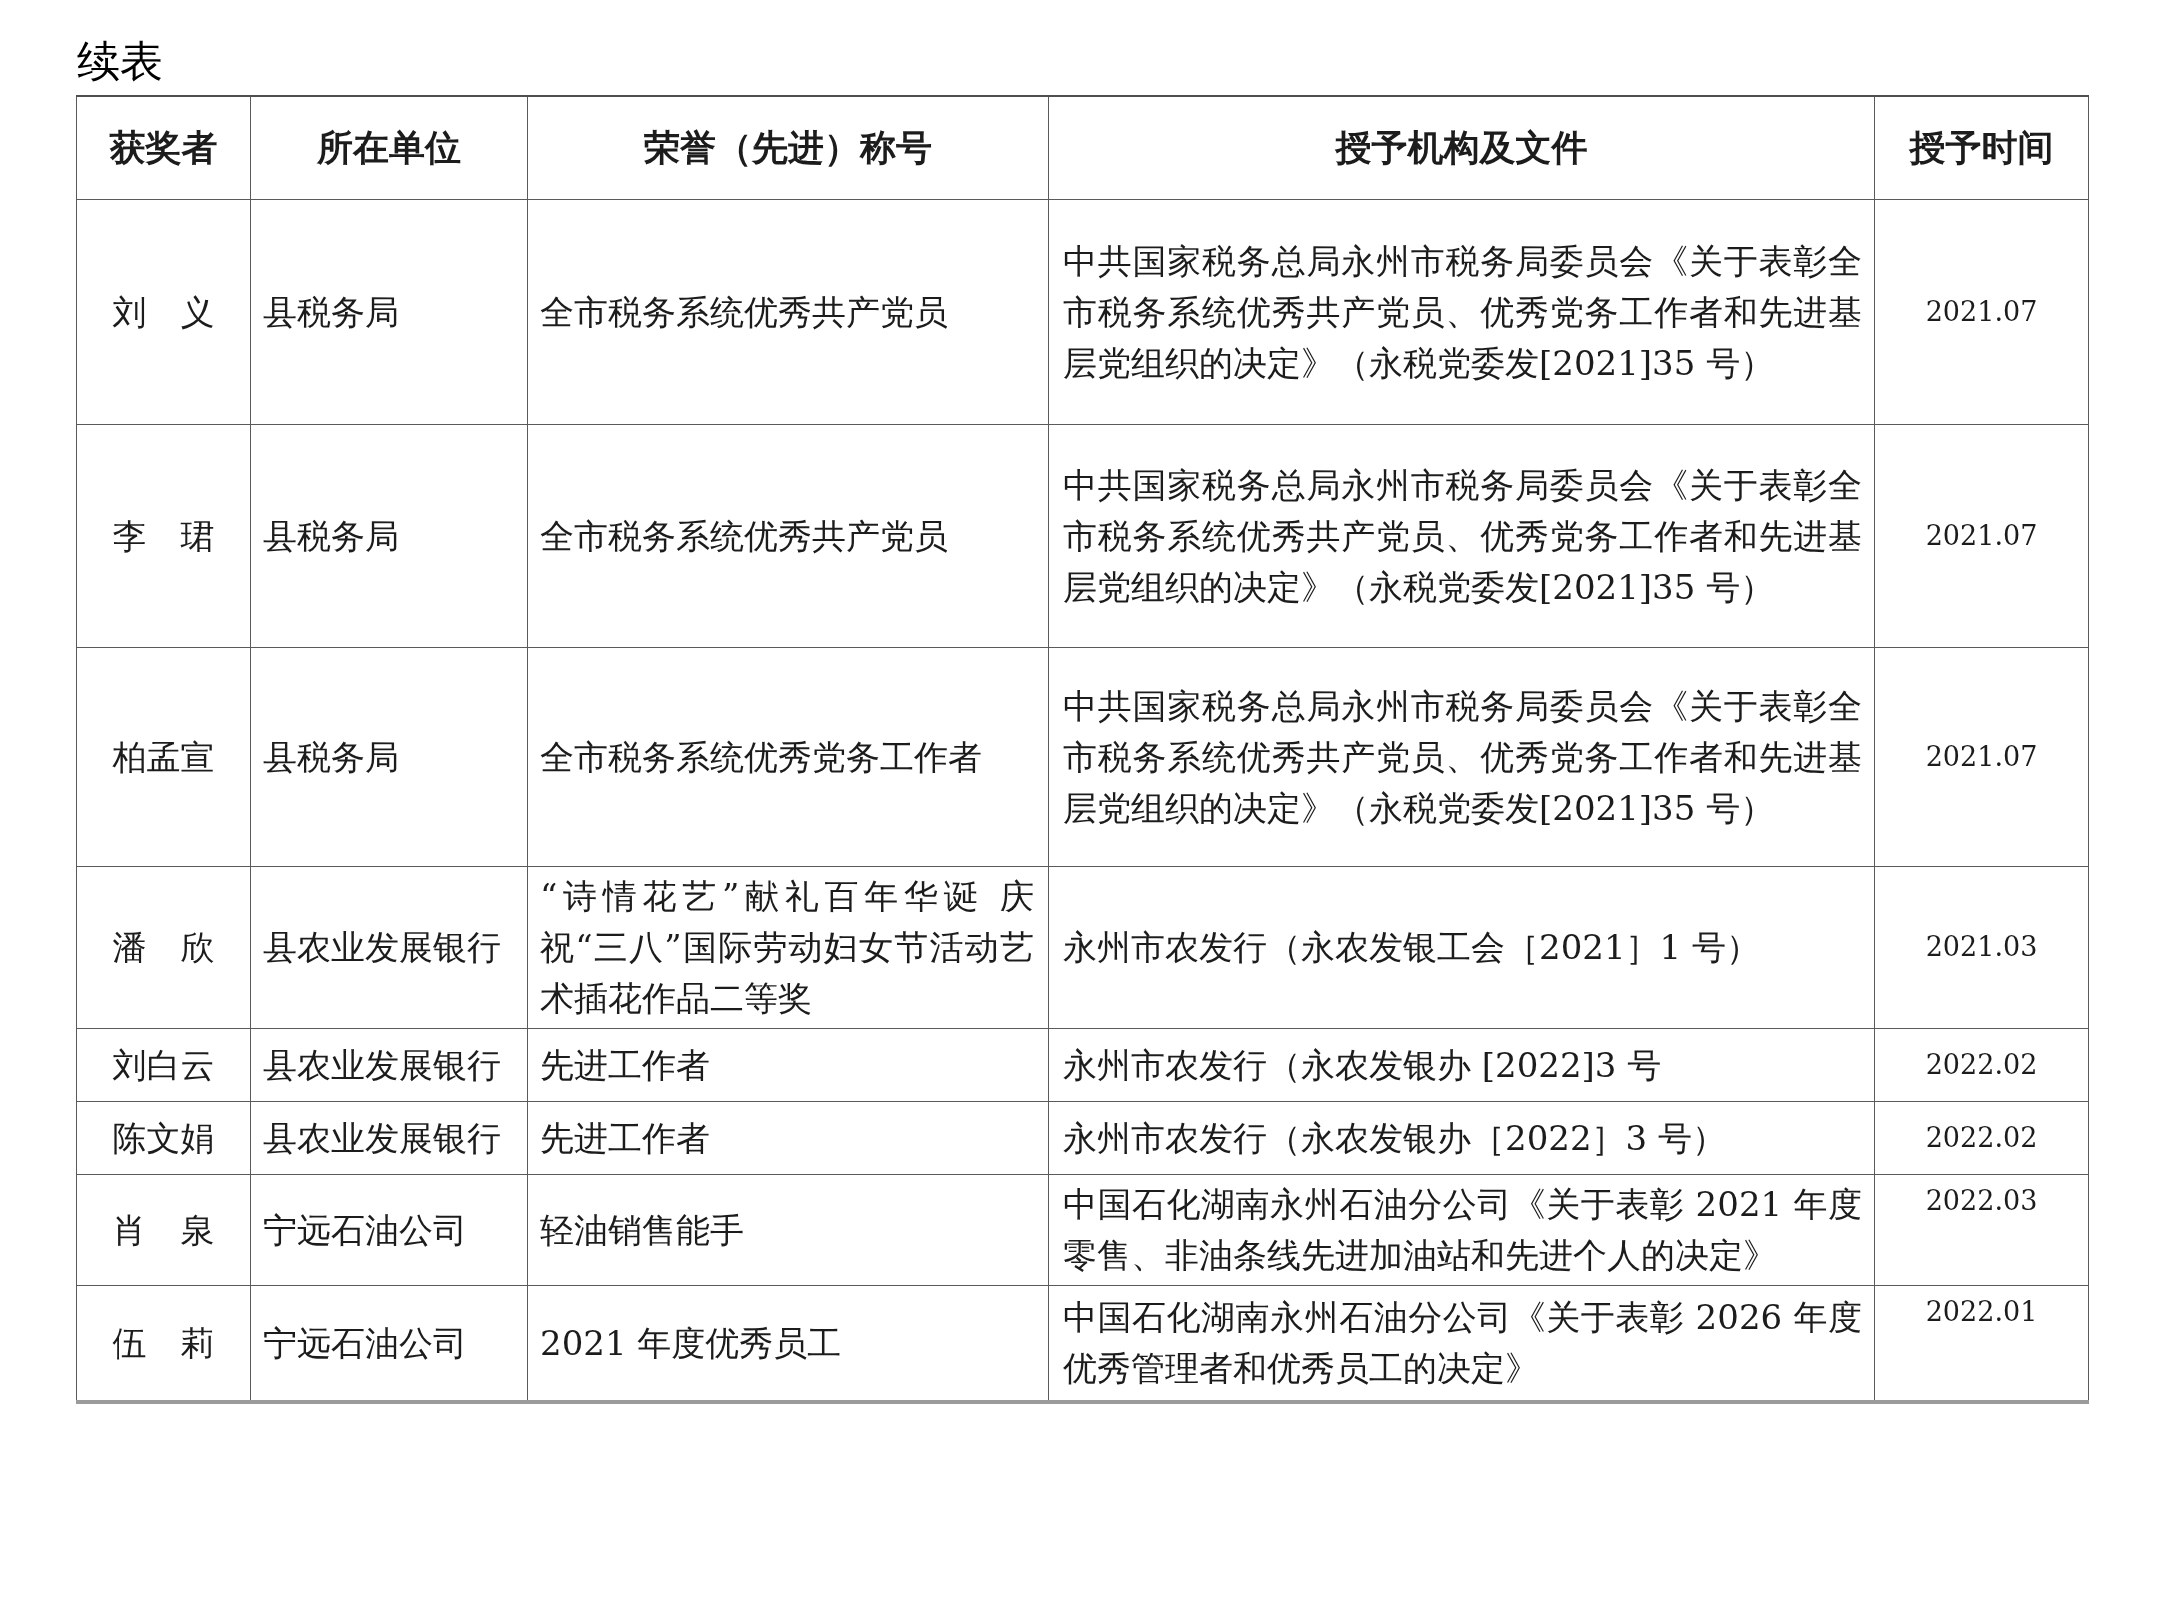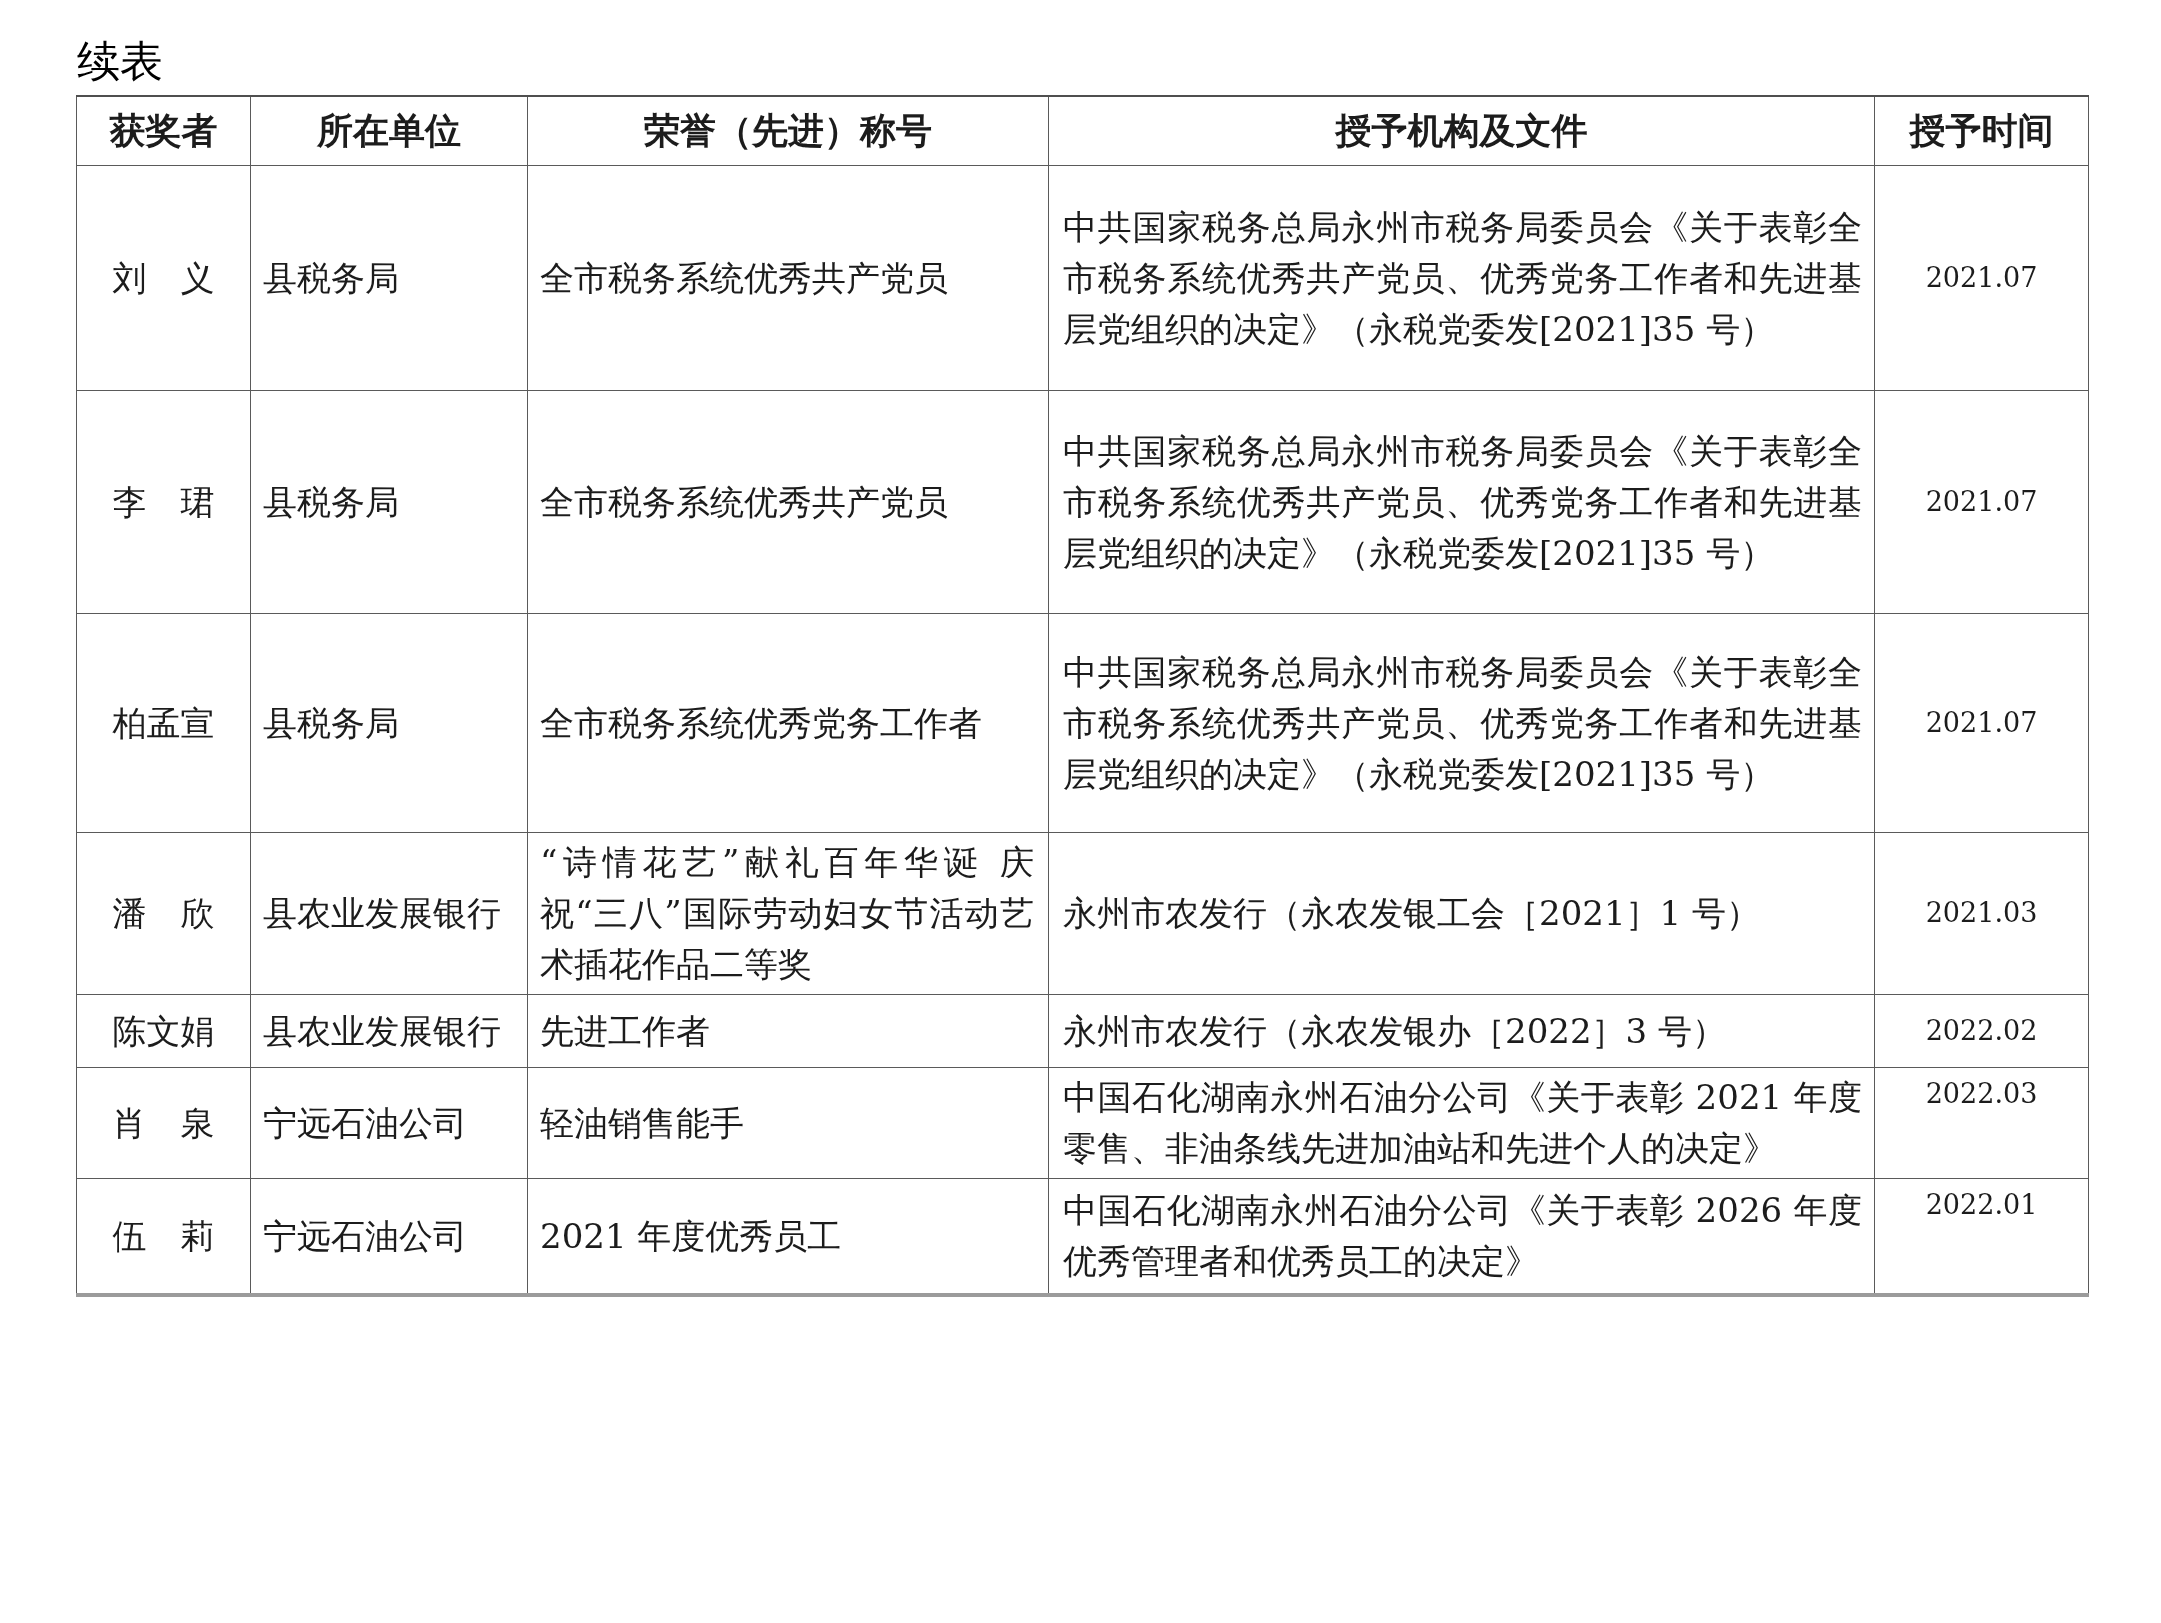--- a/index.html
+++ b/index.html
@@ -45,21 +45,21 @@
     border: 1px solid #5a5a5a;
     vertical-align: middle;
     overflow: hidden;
   }
   th {
     font-family: "DejaVu Sans", "Liberation Sans", sans-serif;
     font-weight: bold;
     font-size: 36px;
     text-align: center;
     height: 68px;
-    padding: 0 4px;
+    padding: 17px 4px;
   }
   td {
     font-size: 34px;
     line-height: 1.5;
     padding: 4px 8px;
   }
   td.cell-name {
     text-align: center;
     padding: 4px 2px;
     white-space: nowrap;
@@ -145,20 +145,27 @@
         <td class="cell-date">2021.07</td>
       </tr>
       <tr class="r-mid">
         <td class="cell-name">潘　欣</td>
         <td class="cell-unit">县农业发展银行</td>
         <td class="cell-honor">“诗情花艺”献礼百年华诞 庆祝“三八”国际劳动妇女节活动艺术插花作品二等奖</td>
         <td class="cell-doc">永州市农发行（永农发银工会［2021］1 号）</td>
         <td class="cell-date">2021.03</td>
       </tr>
       <tr class="r-single">
+        <td class="cell-name">刘白云</td>
+        <td class="cell-unit">县农业发展银行</td>
+        <td class="cell-honor">先进工作者</td>
+        <td class="cell-doc">永州市农发行（永农发银办 [2022]3 号</td>
+        <td class="cell-date">2022.02</td>
+      </tr>
+      <tr class="r-single">
         <td class="cell-name">陈文娟</td>
         <td class="cell-unit">县农业发展银行</td>
         <td class="cell-honor">先进工作者</td>
         <td class="cell-doc">永州市农发行（永农发银办［2022］3 号）</td>
         <td class="cell-date">2022.02</td>
       </tr>
       <tr class="r-double">
         <td class="cell-name">肖　泉</td>
         <td class="cell-unit">宁远石油公司</td>
         <td class="cell-honor">轻油销售能手</td>

